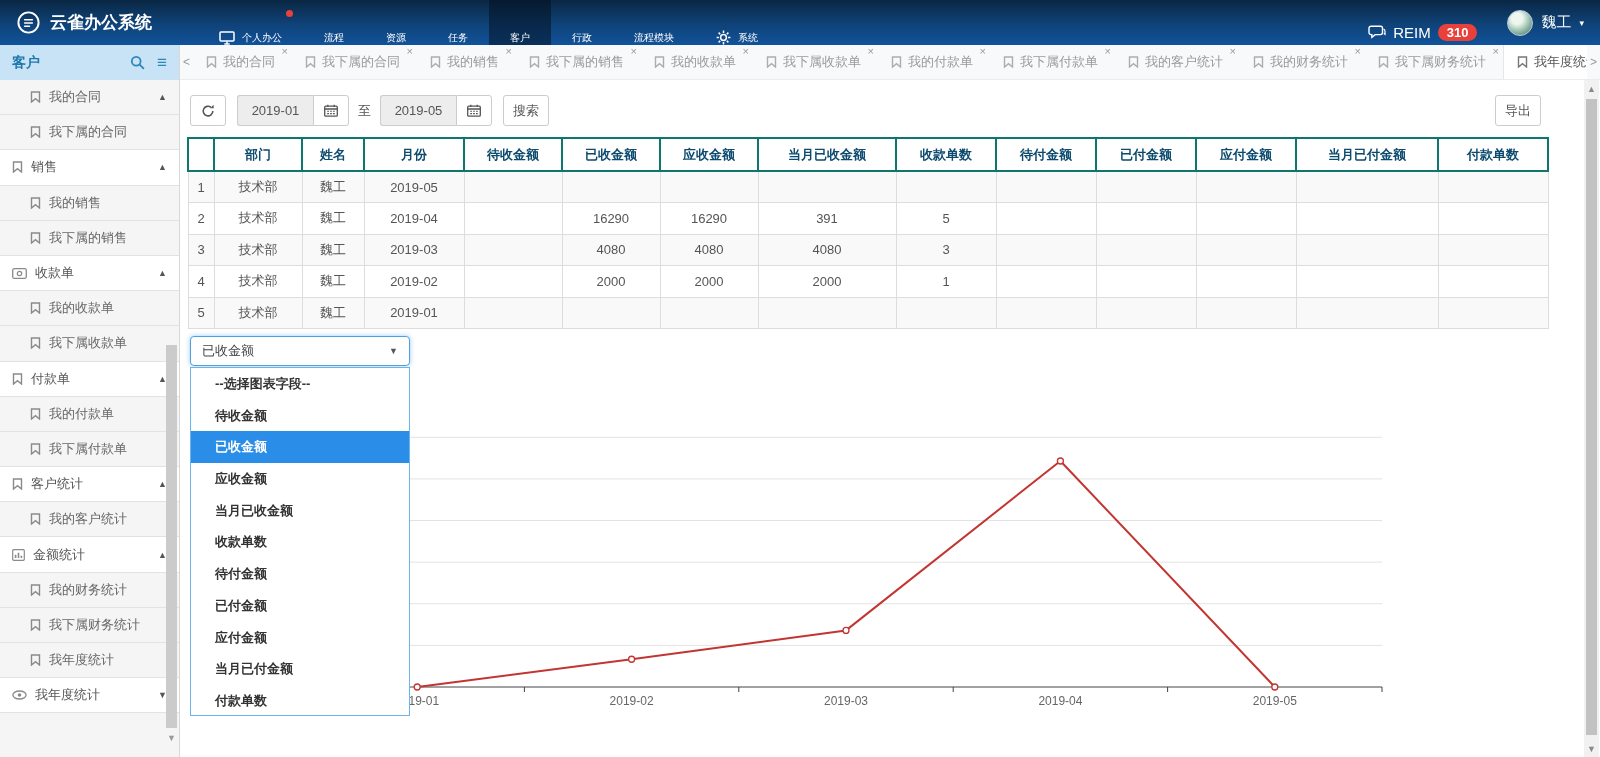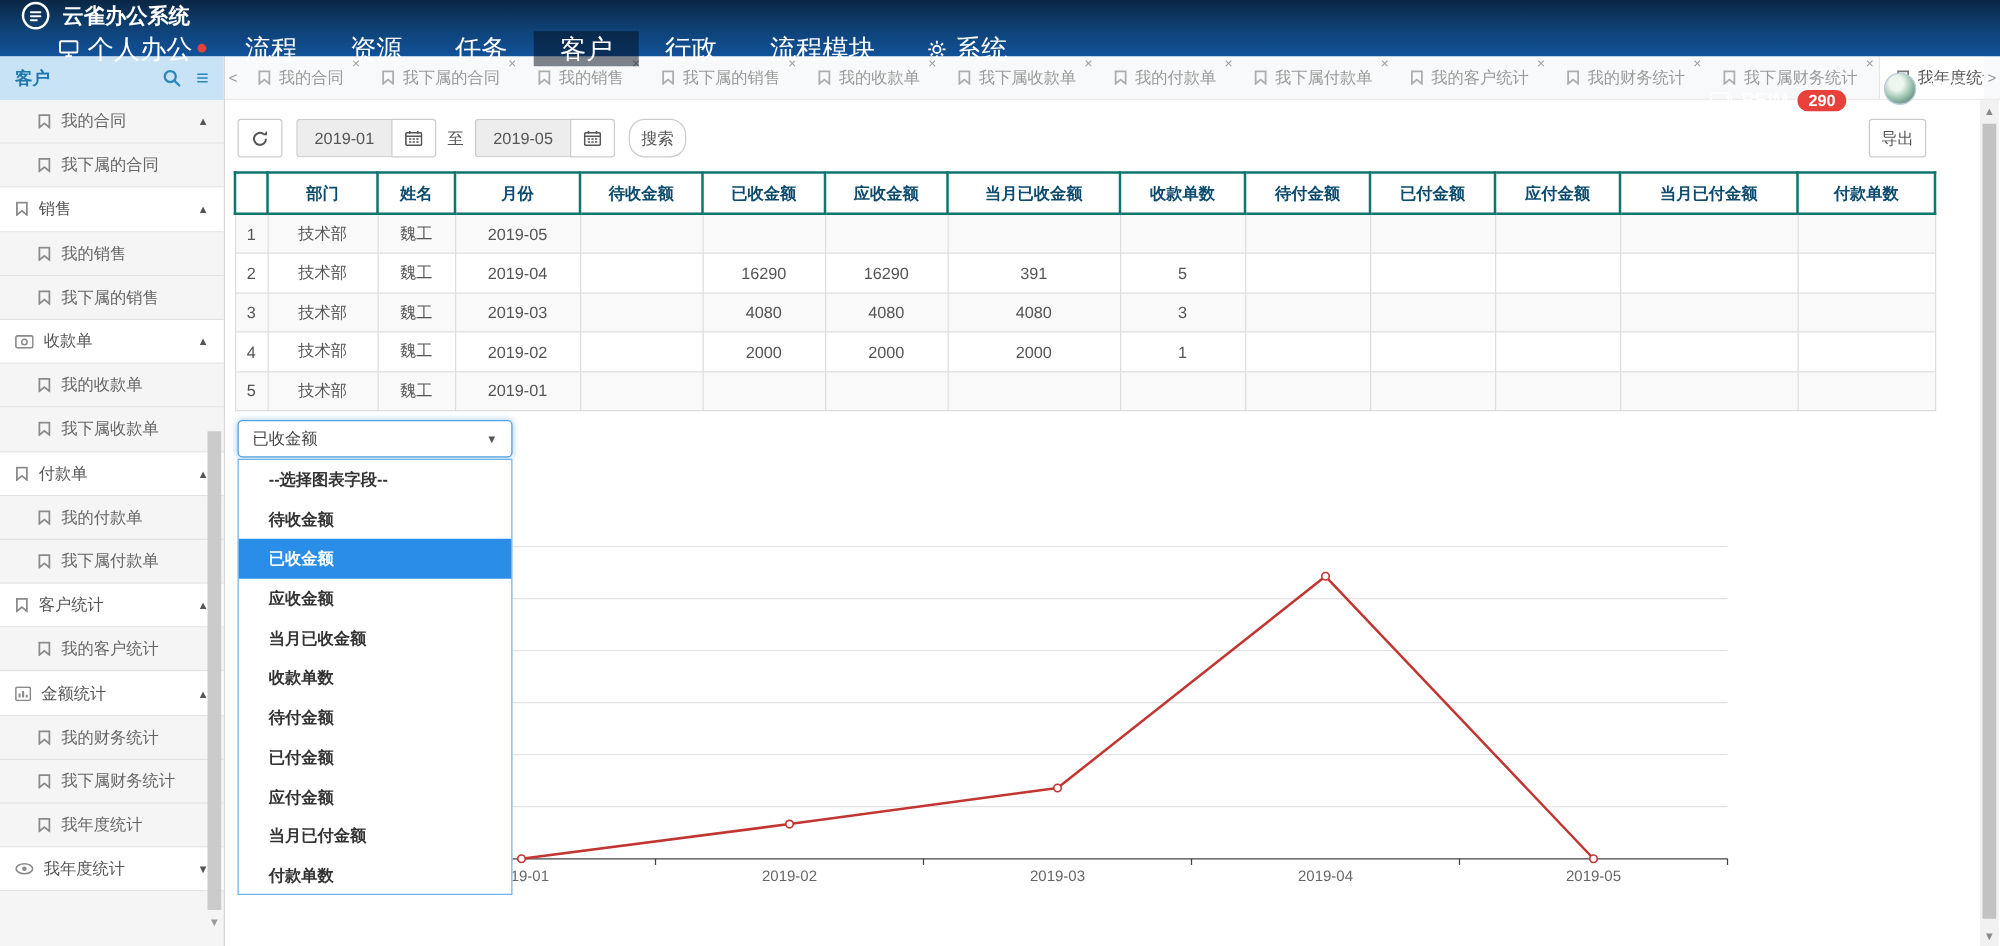--- a/index.html
+++ b/index.html
@@ -2,24 +2,24 @@
 <html><head>
 <meta charset="utf-8">
 <style>
   * { margin:0; padding:0; box-sizing:border-box; }
   body { font-family:"Liberation Sans","DejaVu Sans",sans-serif; background:#e9e9e9; }
   .screen { position:relative; width:1600px; height:757px; background:#fff; overflow:hidden; }
 
   
   .navbar { position:absolute; left:0; top:0; width:1600px; height:45px;
     background:linear-gradient(180deg,#0a2744 0%,#0f4379 55%,#11529a 100%);
-    display:flex; align-items:stretch; color:#fff; z-index:20;flex-direction:column; }
+    display:flex; align-items:stretch; color:#fff; z-index:20; }
   .brand { display:flex; align-items:center; gap:9px; padding:0 20px 0 16px; font-size:17px; font-weight:bold; cursor:pointer; }
   .nav-menu { display:flex; align-items:stretch; margin-left:26px; }
-  .nav-item { display:flex; align-items:center; gap:7px; padding:0 21px; font-size:21px; cursor:pointer; position:relative; white-space:nowrap;font-family:Liberation Mono, monospace; }
+  .nav-item { display:flex; align-items:flex-end; gap:7px; padding:0 21px; font-size:10px; cursor:pointer; position:relative; white-space:nowrap;font-family:Liberation Mono, monospace; }
   .nav-item.active { background:rgba(2,14,28,.5); }
   .nav-dot { position:absolute; top:10px; right:10px; width:7px; height:7px; border-radius:50%; background:#e8403a; }
   .nav-right { margin-left:auto; display:flex; align-items:center; gap:30px; padding-right:16px; }
   .reim { display:flex; align-items:center; gap:7px; font-size:15px; cursor:pointer;margin-top:19px; }
   .reim-badge { background:#e8403a; color:#fff; font-size:13px; font-weight:bold; border-radius:10px; padding:1px 9px; }
   .user { display:flex; align-items:center; gap:8px; font-size:15px; cursor:pointer; }
   .avatar { width:26px; height:26px; border-radius:50%; border:1px solid #bcd;
     background:radial-gradient(circle at 38% 32%, #eef6f0 25%, #9cc3b0 55%, #47705f 95%); }
   .caret-sm { font-size:9px; }
 
@@ -55,21 +55,21 @@
 
   .btn { height:31px; border:1px solid #ccc; background:#fff; border-radius:3px; color:#555;
     font-size:13px; display:inline-flex; align-items:center; justify-content:center; cursor:pointer; }
   .toolbar { position:absolute; left:10px; top:15px; display:flex; align-items:center; }
   .btn-refresh { width:36px; margin-right:11px; color:#555; }
   .date-group { display:flex; }
   .date-input { width:76px; height:31px; border:1px solid #ccc; border-right:none; background:#ededed;
     color:#555; font-size:13px; text-align:center; border-radius:3px 0 0 3px; outline:none; }
   .date-addon { width:36px; border-radius:0 3px 3px 0; color:#555; }
   .to-label { margin:0 9px; color:#555; font-size:13px; }
-  .btn-search { width:46px; margin-left:11px;border-radius:13px; }
+  .btn-search { width:46px; margin-left:11px; }
   .btn-export { position:absolute; right:59px; top:15px; width:46px;margin-left:28px; }
 
   .table-wrap { position:absolute; left:7px; top:57px; width:1360px; }
   table { border-collapse:collapse; width:100%; table-layout:fixed; }
   th { height:33px; border:2px solid #0f766e; font-size:13px; color:#0c4a6e; font-weight:bold; background:#fff; }
   td { height:31.5px; border:1px solid #ddd; font-size:13px; color:#555; text-align:center; overflow:hidden; }
   tbody tr:nth-child(odd) td { background:#f9f9f9; }
 
   .chart-title { position:absolute; left:130px; top:309px; width:1072px; text-align:center;
     font-size:15px; font-weight:bold; color:#333; z-index:2; }
@@ -145,21 +145,21 @@
       </nav>
     <div class="nav-right">
       <div class="reim">
         <span style="display:flex">
           <svg width="18" height="15" viewBox="0 0 18 15">
               <path d="M3 1.2h9.5a2 2 0 0 1 2 2v4.4a2 2 0 0 1-2 2H7.2L3.8 12.3V9.6H3a2 2 0 0 1-2-2V3.2a2 2 0 0 1 2-2z" fill="none" stroke="#fff" stroke-width="1.4"></path>
               <path d="M15.5 4.2a2 2 0 0 1 1.5 2v3.1l-1.2-.9" fill="none" stroke="#fff" stroke-width="1.2"></path>
             </svg>
         </span>
         <span>REIM</span>
-        <span class="reim-badge">290</span>
+        <span class="reim-badge">310</span>
       </div>
       <div class="user">
         <span class="avatar"></span>
         <span>魏工</span>
         <span class="caret-sm">▾</span>
       </div>
     </div>
   </header>
 
   <aside class="sidebar">

